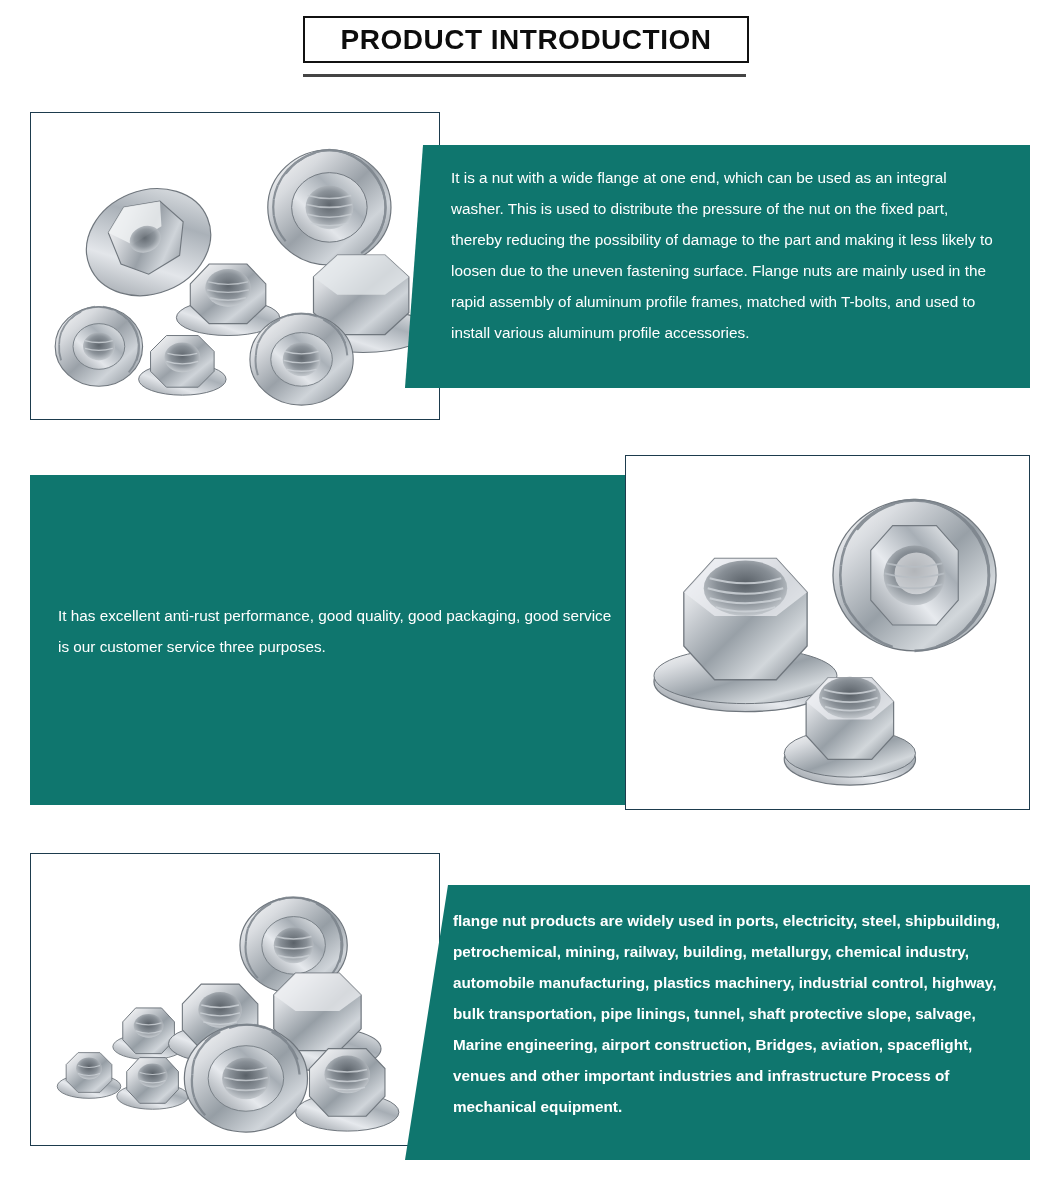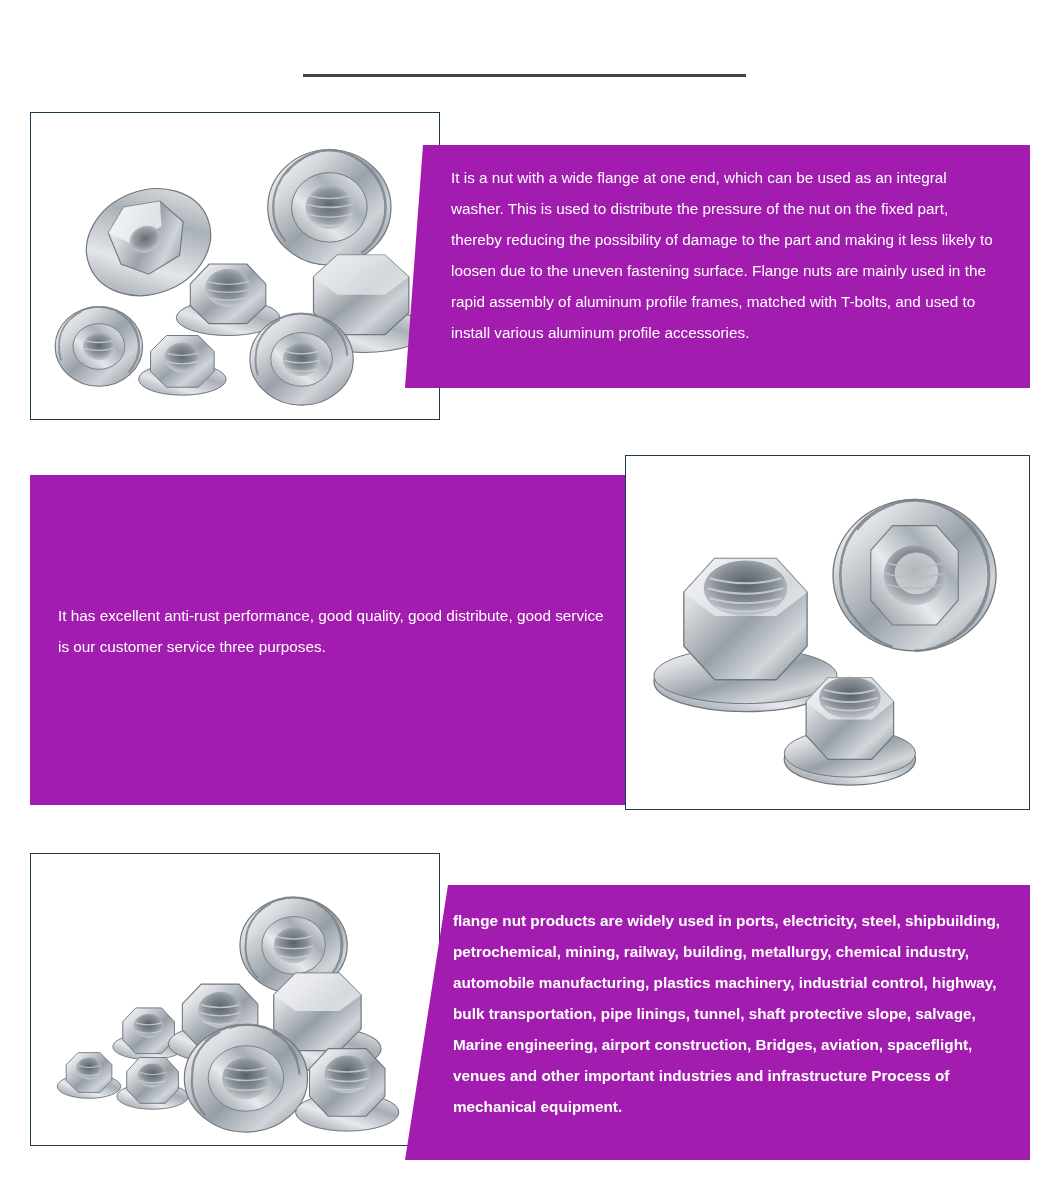--- a/index.html
+++ b/index.html
@@ -69,21 +69,21 @@
   .photo-inner {
     position: absolute;
     left: 0; top: 0; right: 0; bottom: 0;
     overflow: hidden;
     background: #ffffff;
   }
 
   
   .text-panel {
     position: absolute;
-    background: #a21caf;
+    background: #0f766e;
     color: #ffffff;
     box-shadow: 2px 3px 4px rgba(0,0,0,0.30);
   }
   #row-1 .text-panel {
     left: 405px; top: 33px; width: 625px; height: 243px;
     clip-path: polygon(18px 0, 100% 0, 100% 100%, 0 100%);
     padding: 17px 28px 10px 46px;
   }
   #row-2 .text-panel {
     left: 30px; top: 20px; width: 625px; height: 330px;
@@ -104,20 +104,23 @@
     text-align: left;
   }
 
   
   .nut-svg { display: block; width: 100%; height: 100%; }
 </style>
 </head>
 <body>
 
 <div class="header">
+  <div class="title-box">
+    <span class="title-text">PRODUCT INTRODUCTION</span>
+  </div>
   <div class="title-rule"></div>
 </div>
 
 <div class="row" id="row-1">
 
   <div class="photo-panel">
     <div class="photo-inner">
       <svg class="nut-svg" viewBox="0 0 410 308" preserveAspectRatio="xMidYMid meet">
         <defs>
           <linearGradient id="steelA" x1="0" y1="0" x2="1" y2="1">
@@ -252,21 +255,21 @@
   </div>
 
   <div class="text-panel">
     <p>It is a nut with a wide flange at one end, which can be used as an integral washer. This is used to distribute the pressure of the nut on the fixed part, thereby reducing the possibility of damage to the part and making it less likely to loosen due to the uneven fastening surface. Flange nuts are mainly used in the rapid assembly of aluminum profile frames, matched with T-bolts, and used to install various aluminum profile accessories.</p>
   </div>
 </div>
 
 <div class="row" id="row-2">
 
   <div class="text-panel">
-    <p>It has excellent anti-rust performance, good quality, good distribute, good service is our customer service three purposes.</p>
+    <p>It has excellent anti-rust performance, good quality, good packaging, good service is our customer service three purposes.</p>
   </div>
 
   <div class="photo-panel">
     <div class="photo-inner">
       <svg class="nut-svg" viewBox="0 0 405 355" preserveAspectRatio="xMidYMid meet">
         <defs>
           <linearGradient id="steelC" x1="0" y1="0" x2="1" y2="1">
             <stop offset="0%" stop-color="#fefefe"></stop>
             <stop offset="22%" stop-color="#dadde1"></stop>
             <stop offset="52%" stop-color="#98a0a7"></stop>

